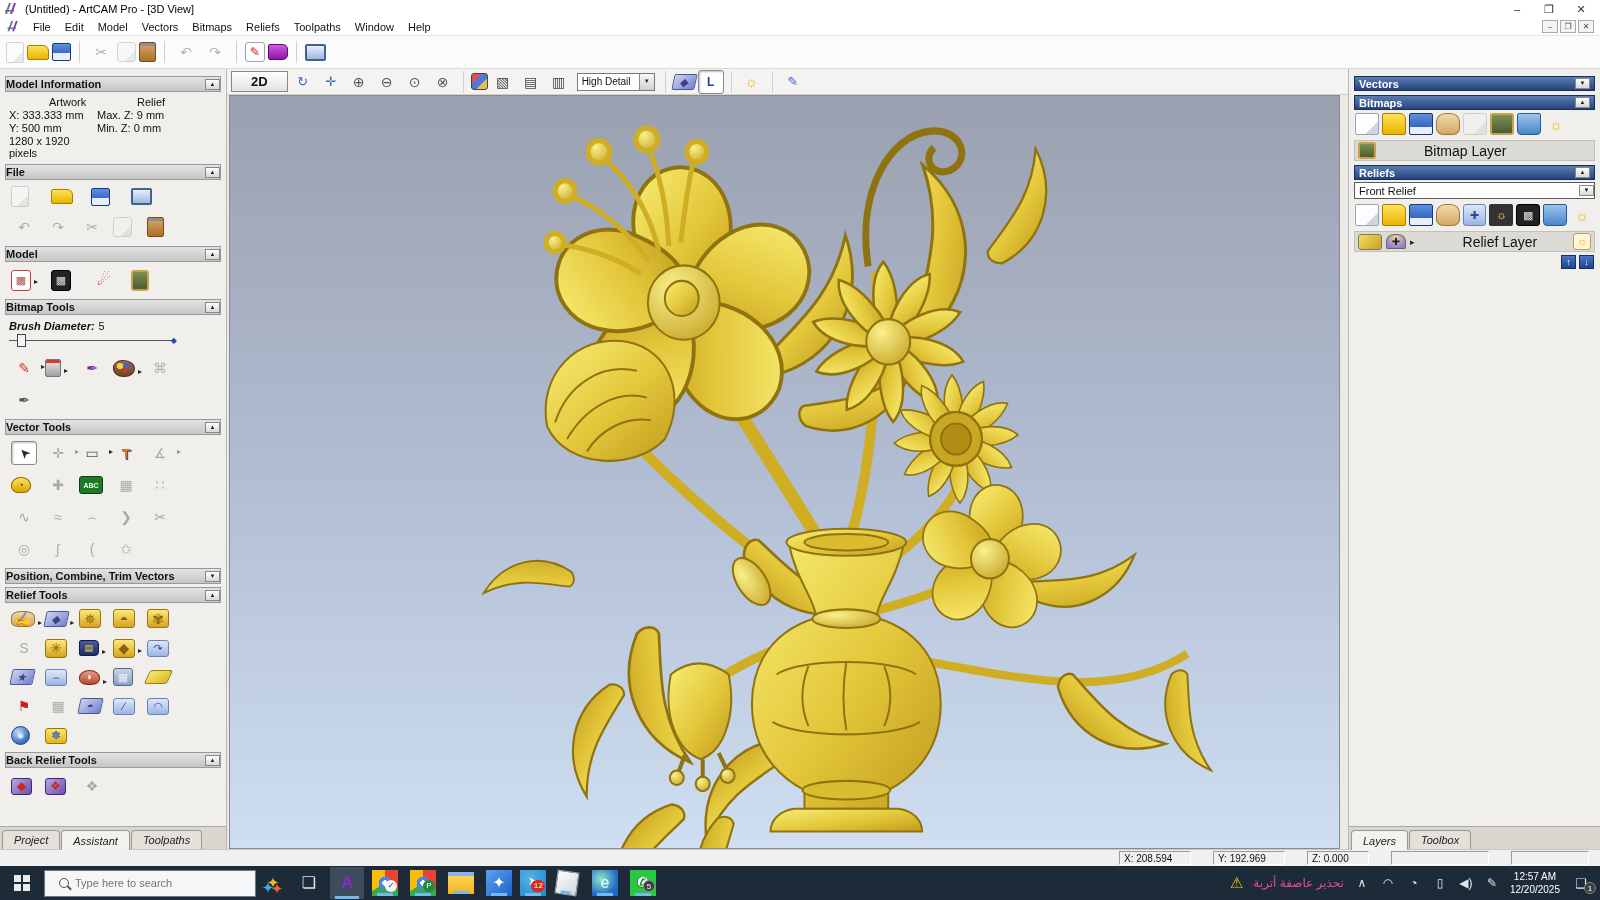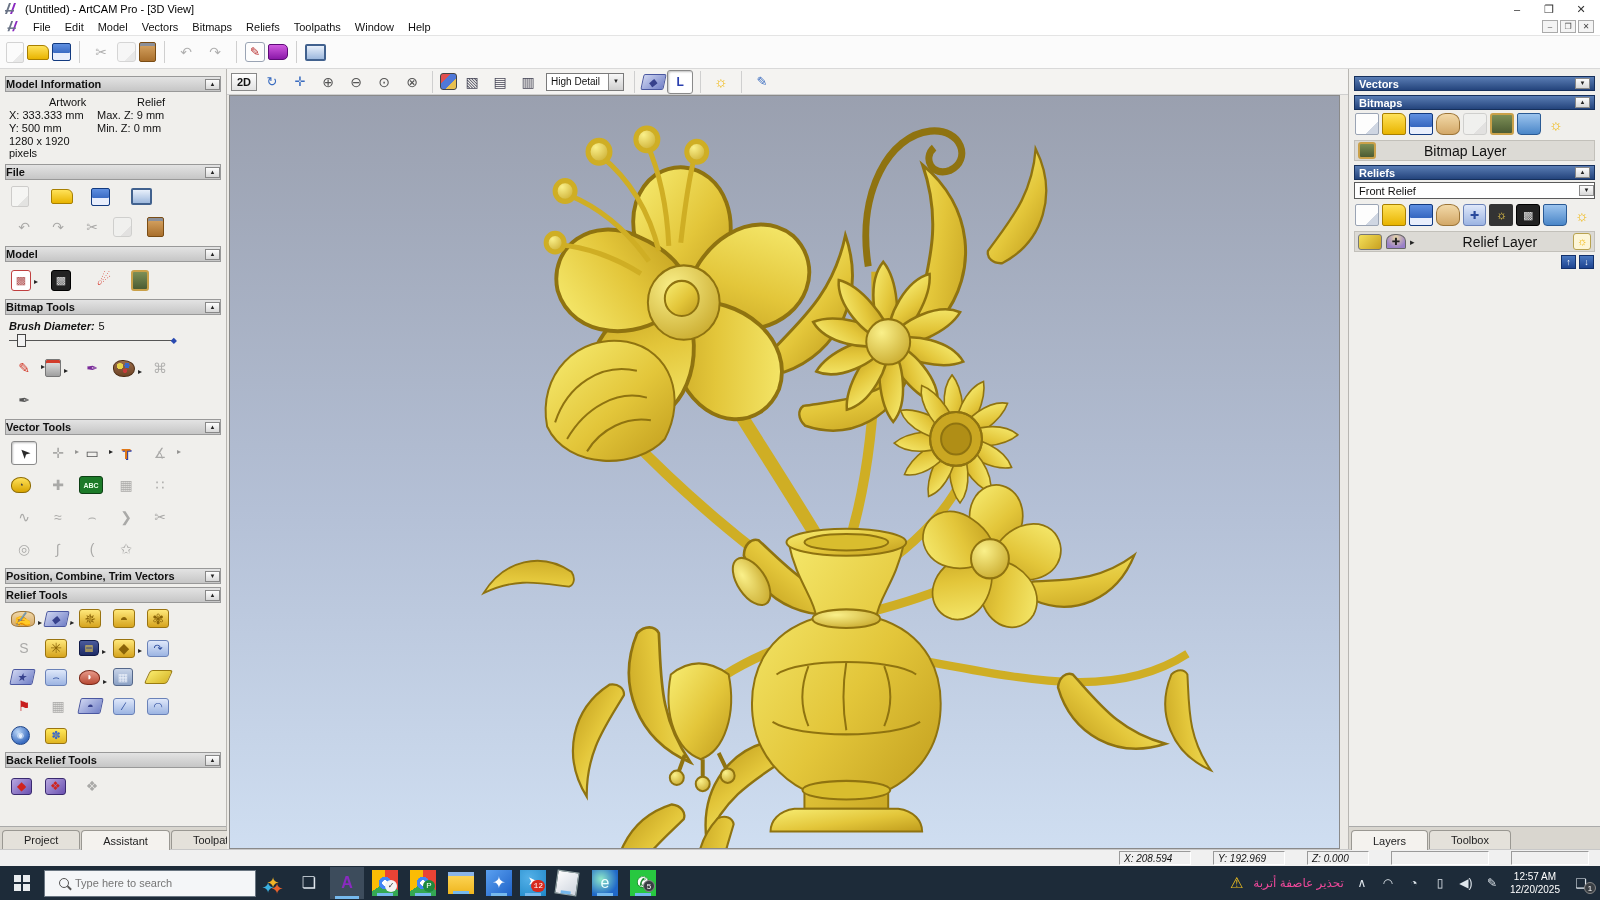--- a/index.html
+++ b/index.html
@@ -85,27 +85,27 @@
   .tools { display:grid; grid-template-columns:repeat(5,34px); padding:4px 2px 4px 6px; row-gap:8px; align-items:center; }
   .tools.c4 { grid-template-columns:repeat(4,40px); }
   .brush-row { display:flex; align-items:center; padding:3px 4px 0 4px; gap:4px; }
   .brush-row .lbl { font-style:italic; font-weight:bold; }
   .slider { position:relative; height:14px; margin:2px 8px 4px 4px; }
   .slider .track { position:absolute; left:0; right:40px; top:6px; height:1px; background:#555; }
   .slider .handle { position:absolute; left:8px; top:0; width:9px; height:13px; background:#f2f2f2; border:1px solid #444; }
   .slider .dot { position:absolute; right:36px; top:2px; color:#2a4ab0; font-size:8px; }
 
   .tabstrip { height:23px; display:flex; align-items:flex-end; background:#d9d6cf; border-top:1px solid #aaa; padding-left:2px; }
-  .tab { padding:3px 21px; background:#e4e1da; border:1px solid #9a9892; border-bottom:none; border-radius:4px 4px 0 0; margin-right:1px; color:#222; }
+  .tab { padding:3px 11px; background:#e4e1da; border:1px solid #9a9892; border-bottom:none; border-radius:4px 4px 0 0; margin-right:1px; color:#222;font-style:italic; }
   .tab.active { background:#f4f2ee; font-weight:normal; position:relative; top:1px; padding-top:4px; }
 
   
   .canvas-col { flex:1; display:flex; flex-direction:column; background:#eceae6; }
   .canvas-toolbar { height:26px; display:flex; align-items:center; background:#f4f3f1; padding:0 4px; gap:2px; border-bottom:1px solid #cfcfcf; }
-  .btn-2d { font-weight:bold; border:1px solid #888; background:linear-gradient(#fff,#e2e2e2); padding:2px 5px; font-size:11px; }
+  .btn-2d { font-weight:bold; border:1px solid #888; background:linear-gradient(#fff,#e2e2e2); padding:2px 19px; font-size:13px; }
   .ddl { display:flex; align-items:center; border:1px solid #7a7a7a; background:#fff; height:18px; width:78px; padding-left:4px; margin:0 3px; }
   .ddl .val { flex:1; font-size:10px; }
   .ddl .db { width:15px; height:16px; background:linear-gradient(#f8f8f8,#d0d0d0); border-left:1px solid #8a8a8a; text-align:center; font-size:6px; line-height:15px; color:#222; }
   .canvas-wrap { flex:1; margin:0 8px 0 2px; border:1px solid #8a8a8a; position:relative; background:linear-gradient(#9aa0af,#b4c0d6 55%,#cfdef1); overflow:hidden; }
   .canvas-wrap svg { position:absolute; inset:0; }
 
   
   .right-panel { width:252px; background:#f0efec; border-left:1px solid #b8b6b2; display:flex; flex-direction:column; }
   .rp-scroll { flex:1; padding:3px 5px 0 5px; overflow:hidden; }
   .rp-hdr { height:15px; background:linear-gradient(#5a7db4,#24447c); border:1px solid #16305c; display:flex; align-items:center; padding:0 4px; margin-top:4px; }
@@ -115,21 +115,21 @@
   .layer-row { height:21px; background:#dcdad5; border:1px solid #c2c0ba; display:flex; align-items:center; gap:4px; padding:0 3px; margin-top:2px; }
   .layer-row .name { flex:1; font-size:14px;padding-left:44px; }
   .layer-row .exp { font-size:9px; color:#222; }
   .updown { display:flex; justify-content:flex-end; gap:3px; padding:3px 1px; }
   .ud-btn { width:15px; height:14px; background:linear-gradient(#4a78c0,#1e4490); color:#fff; font-size:9px; line-height:13px; text-align:center; border:1px solid #12306a; }
   .rp-select { display:flex; border:1px solid #5a5a5a; background:#fff; height:17px; margin:2px 0; align-items:center; }
   .rp-select .val { flex:1; padding-left:4px; font-size:11px; }
 
   
   .statusbar { height:17px; background:#f0f0f0; border-top:1px solid #c8c8c8; display:flex; align-items:stretch; font-size:10px; }
-  .st-cell { border:1px solid; border-color:#9a9a9a #fff #fff #9a9a9a; margin:1px 11px; padding:0 4px; display:flex; align-items:center; background:#f0f0f0; white-space:nowrap;font-style:italic; }
+  .st-cell { border:1px solid; border-color:#9a9a9a #fff #fff #9a9a9a; margin:1px 11px; padding:0 4px; display:flex; align-items:center; background:#f0f0f0; white-space:nowrap; }
   .st-fill { flex:1; border:none; }
 
   
   .taskbar { height:34px; background:#1d2b39; display:flex; align-items:center; color:#e8ecef; }
   .start { width:44px; height:34px; display:flex; align-items:center; justify-content:center; }
   .winlogo { width:16px; height:16px; display:grid; grid-template-columns:7px 7px; grid-template-rows:7px 7px; gap:2px; }
   .winlogo span { background:#e8ecef; }
   .searchbox { width:212px; height:27px; background:#f4f6f8; border:1px solid #6a7682; display:flex; align-items:center; padding:0 14px; gap:6px; }
   .searchbox input { border:none; outline:none; background:transparent; font-size:11px; width:150px; color:#333; font-family:"Liberation Sans",sans-serif; }
   .mag { width:10px; height:10px; border:1.5px solid #555; border-radius:50%; position:relative; }

